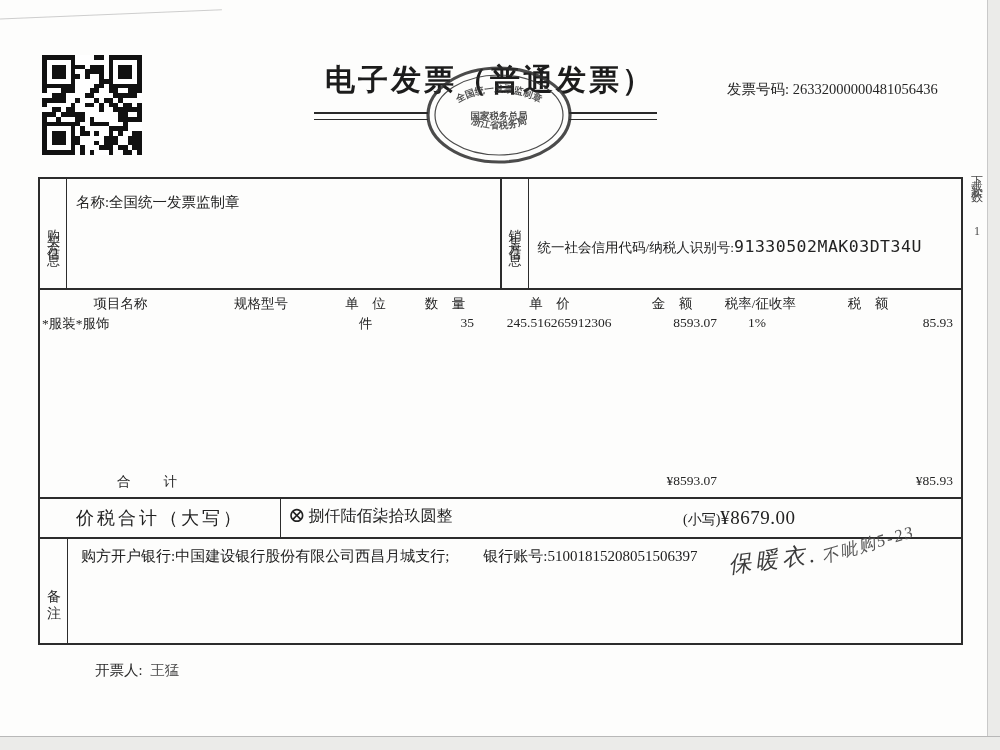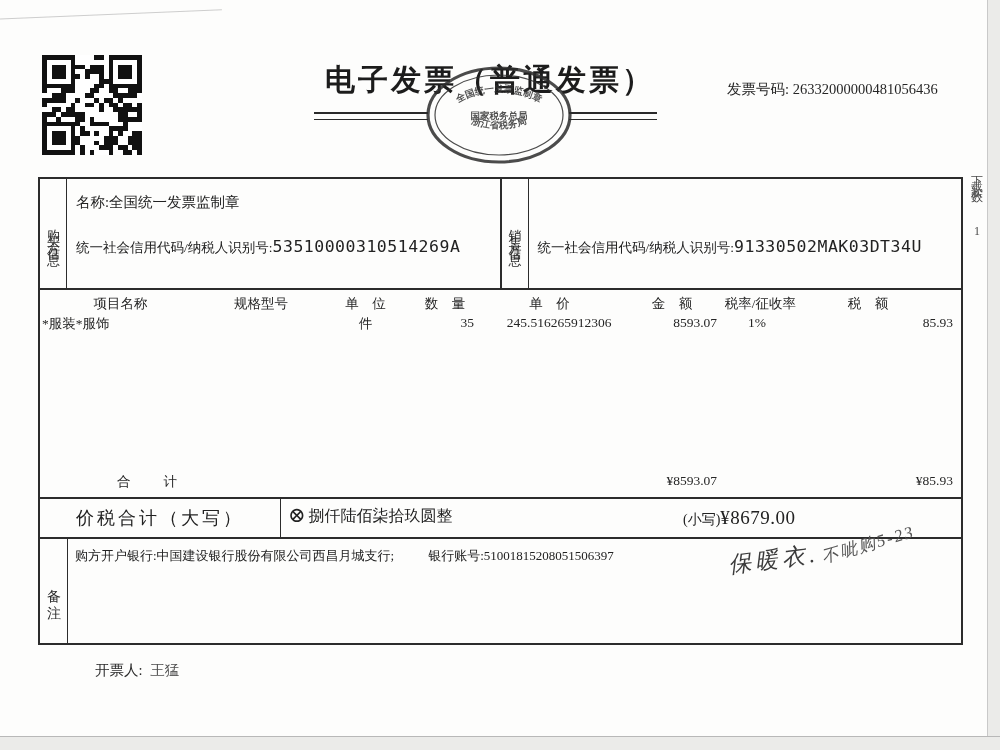--- a/index.html
+++ b/index.html
@@ -109,21 +109,21 @@
   .xiaoxie b{font-size:19px;font-weight:normal;letter-spacing:.5px;}
   
   .sec-remarks{height:104px;display:flex;}
   .remark-label{
     width:28px;border-right:1.5px solid #2c2c2c;
     display:flex;align-items:center;justify-content:center;
     writing-mode:vertical-rl;text-orientation:upright;
     font-size:14px;letter-spacing:16px;color:#2a2a2a;padding-top:6px;box-sizing:border-box;
   }
   .remark-content{flex:1;position:relative;}
-  .remark-bank{position:absolute;left:7px;top:8px;font-size:13px;white-space:nowrap;}
+  .remark-bank{position:absolute;left:13px;top:8px;font-size:15px;white-space:nowrap;}
   .remark-gap{display:inline-block;width:34px;}
   .hand1{
     position:absolute;left:660px;top:5px;font-size:23px;color:#3b3b3b;
     transform:rotate(-7deg);font-style:italic;letter-spacing:4px;white-space:nowrap;
   }
   .hand2{
     position:absolute;left:752px;top:-6px;font-size:17px;color:#555;
     transform:rotate(-16deg);font-style:italic;letter-spacing:2px;white-space:nowrap;
   }
   
@@ -398,21 +398,20 @@
 
   <div class="dl-count">下载次数: 1</div>
 
   <div class="main-box">
 
     <div class="sec sec-parties">
       <div class="party">
         <div class="side-label">购买方信息</div>
         <div class="party-content">
           <div class="party-name"><span>名称:</span><span>全国统一发票监制章</span></div>
-          <div class="party-taxid"><span>统一社会信用代码/纳税人识别号:</span><span class="taxid-val">53510000310514269A</span></div>
         </div>
       </div>
       <div class="party">
         <div class="side-label">销售方信息</div>
         <div class="party-content">
           <div class="party-taxid"><span>统一社会信用代码/纳税人识别号:</span><span class="taxid-val">91330502MAK03DT34U</span></div>
         </div>
       </div>
     </div>
 

